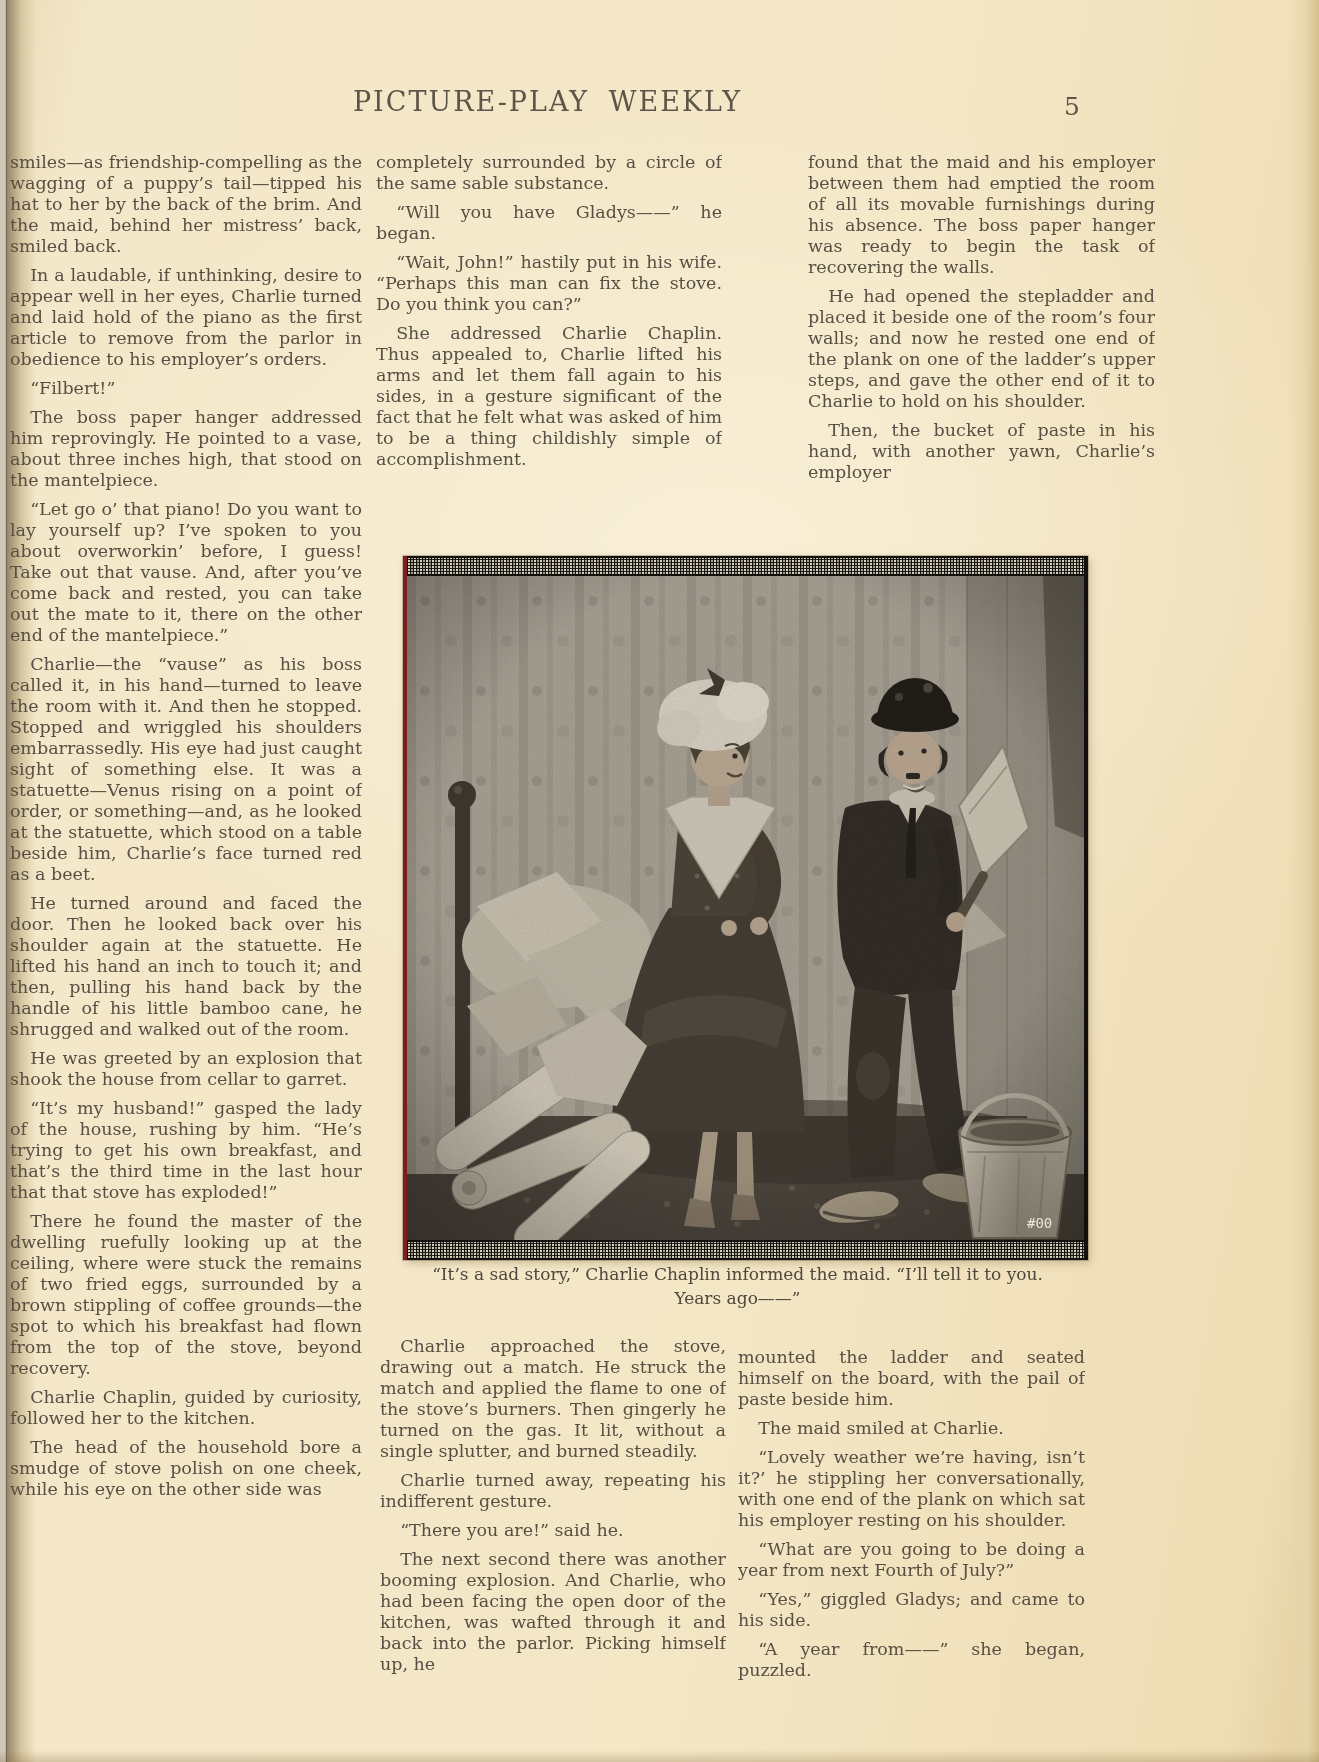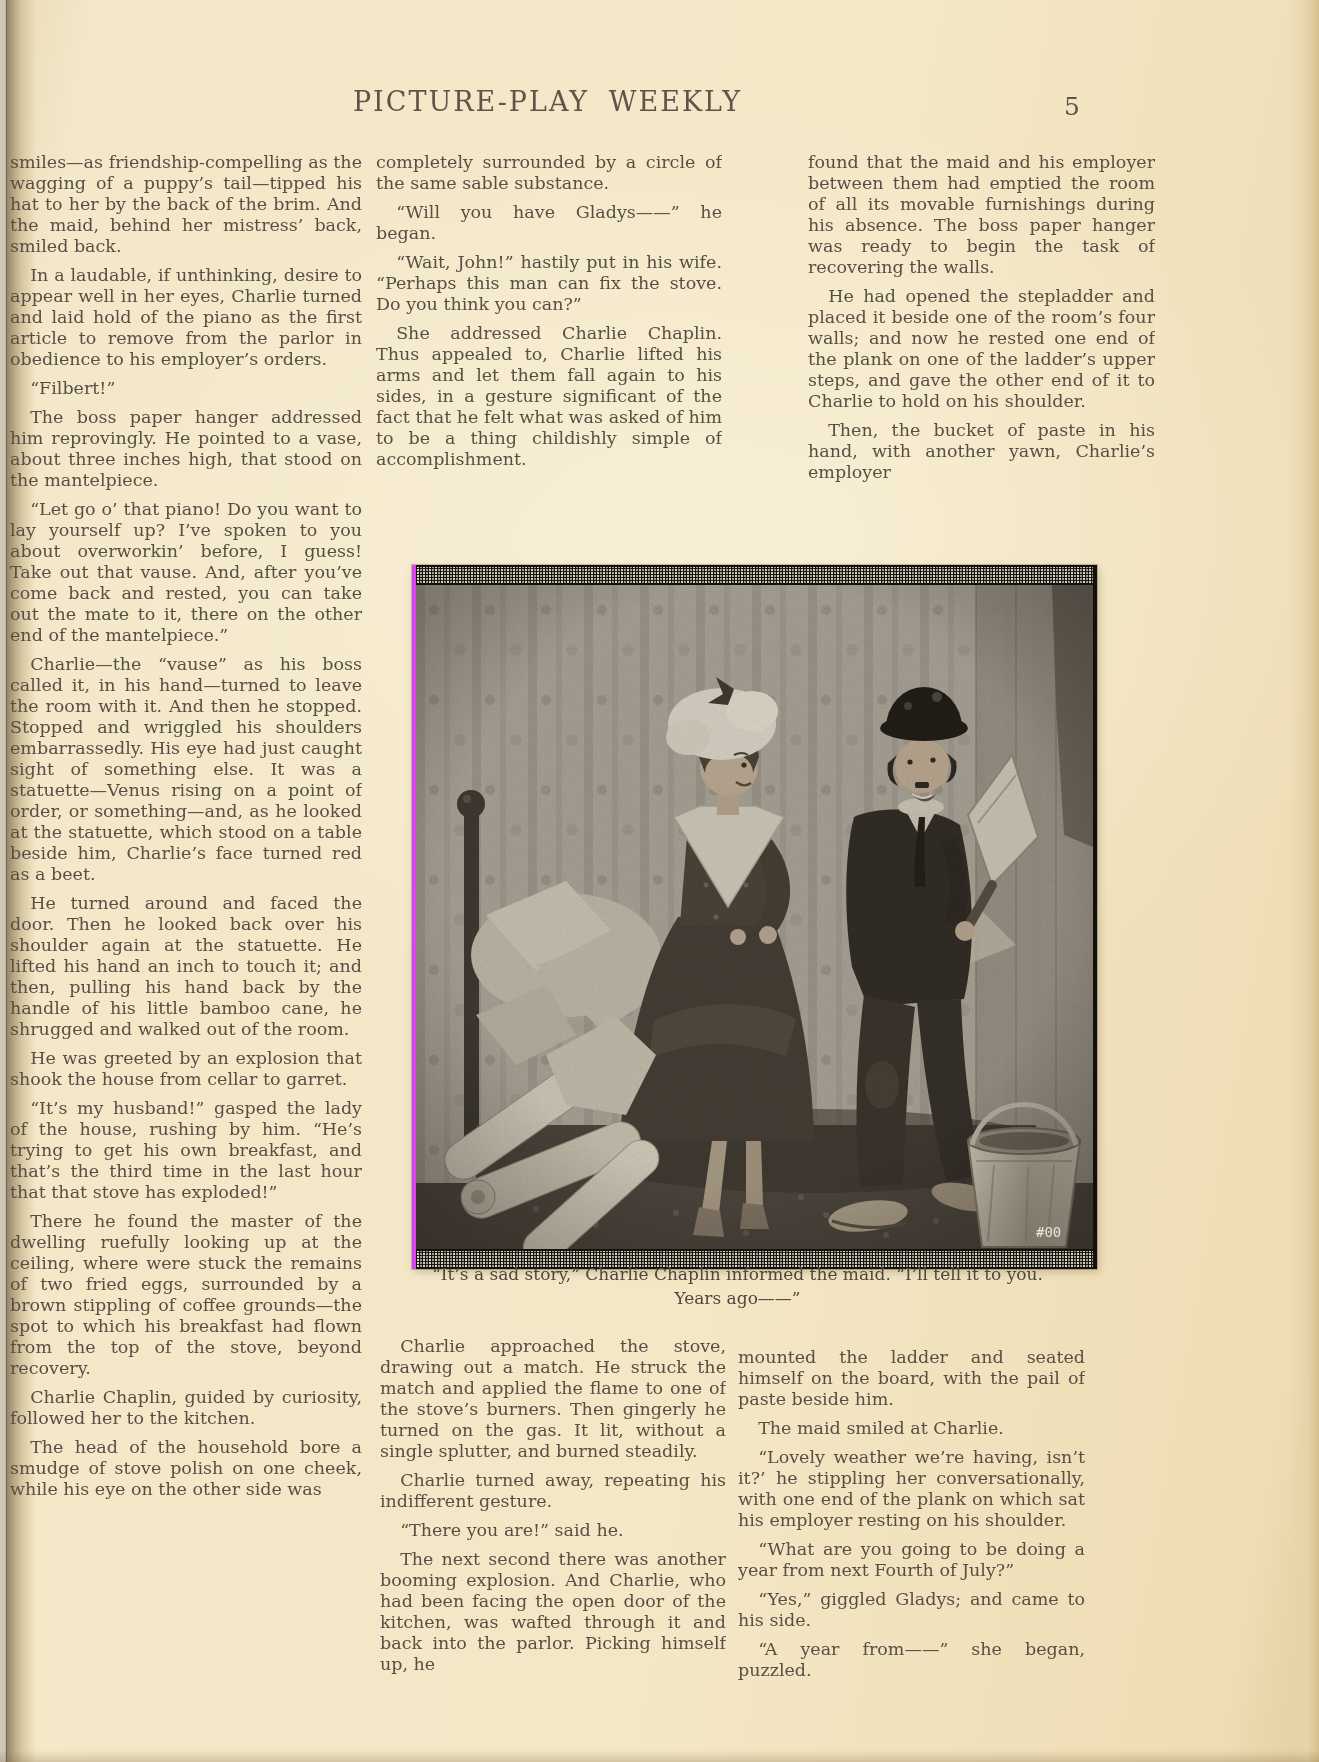--- a/index.html
+++ b/index.html
@@ -32,22 +32,22 @@
 
   .col{position:absolute;text-align:justify;font-size:17.5px;line-height:21px;overflow:hidden;}
   .col p{margin:0 0 8px;text-indent:1.15em;}
   .col p.cont{text-indent:0;}
   .col-left{left:10px;top:152px;width:352px;height:1505px;}
   .col-mid-top{left:376px;top:152px;width:346px;height:392px;}
   .col-right-top{left:764px;top:152px;width:347px;height:392px;margin-left:44px;}
   .col-mid-bottom{left:380px;top:1336px;width:346px;height:410px;}
   .col-right-bottom{left:738px;top:1347px;width:347px;height:420px;}
 
-  .photo-wrap{position:absolute;left:395px;top:548px;width:685px;margin:17px;
-    background:#12100c;border-left:4px solid #d946ef;border-right:4px solid #12100c;box-sizing:border-box;
+  .photo-wrap{position:absolute;left:395px;top:548px;width:685px;margin:8px;
+    background:#12100c;border-left:4px solid #7f1d1d;border-right:4px solid #12100c;box-sizing:border-box;
     box-shadow:0 0 0 1px rgba(60,48,30,.25), 2px 3px 8px rgba(80,60,30,.25);}
   .band{height:16px;border-top:2px solid #12100c;border-bottom:2px solid #12100c;
     background-color:#12100c;
     background-image:
       repeating-linear-gradient(0deg, rgba(18,16,12,0) 0 2px, rgba(18,16,12,.9) 2px 3px, rgba(18,16,12,0) 3px 5px, rgba(18,16,12,.9) 5px 6px),
       repeating-linear-gradient(90deg,#14120e 0 1.5px,#d8d2c1 1.5px 3px,#14120e 3px 4.5px,#a59e8d 4.5px 6px);}
   .photo-inner{font-size:0;line-height:0;}
 
   .caption{position:absolute;left:395px;top:1262px;width:685px;margin:0;text-align:center;
     font-size:17px;line-height:24px;color:#4e473d;}

